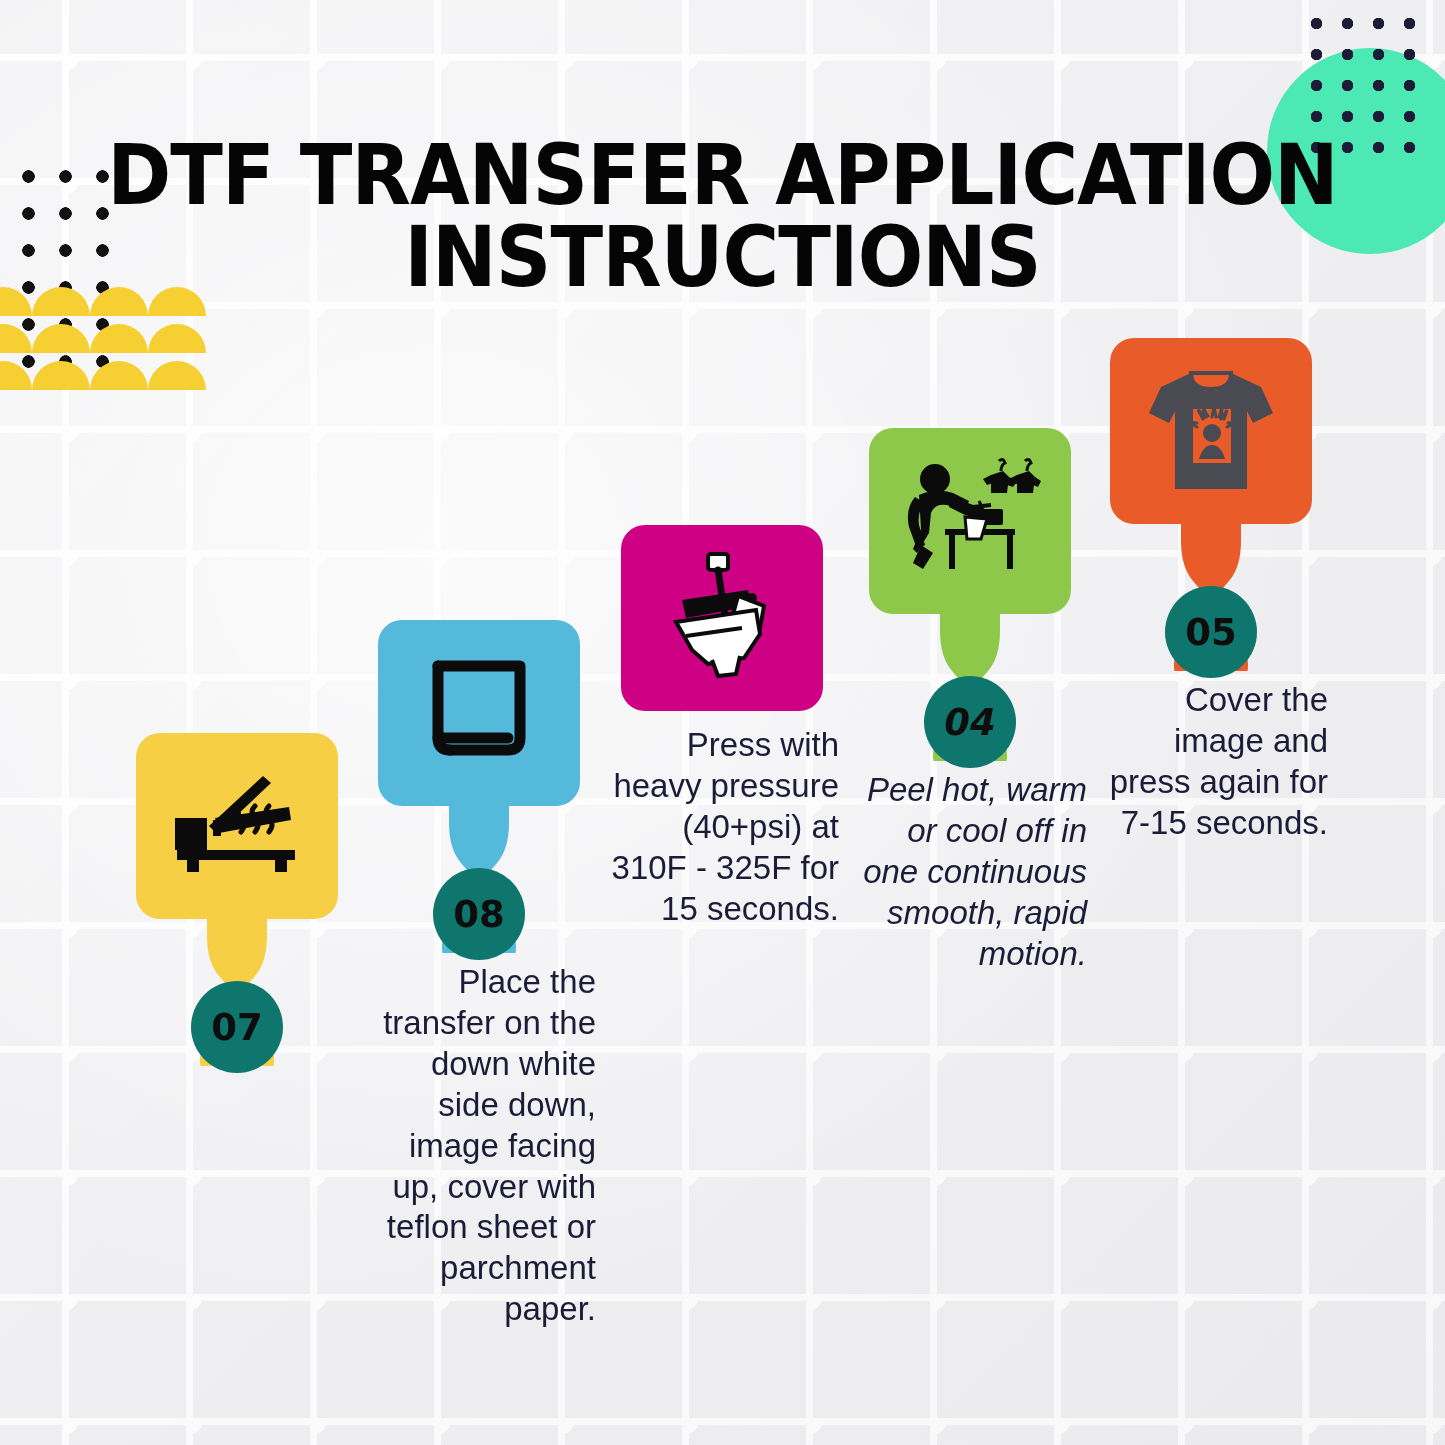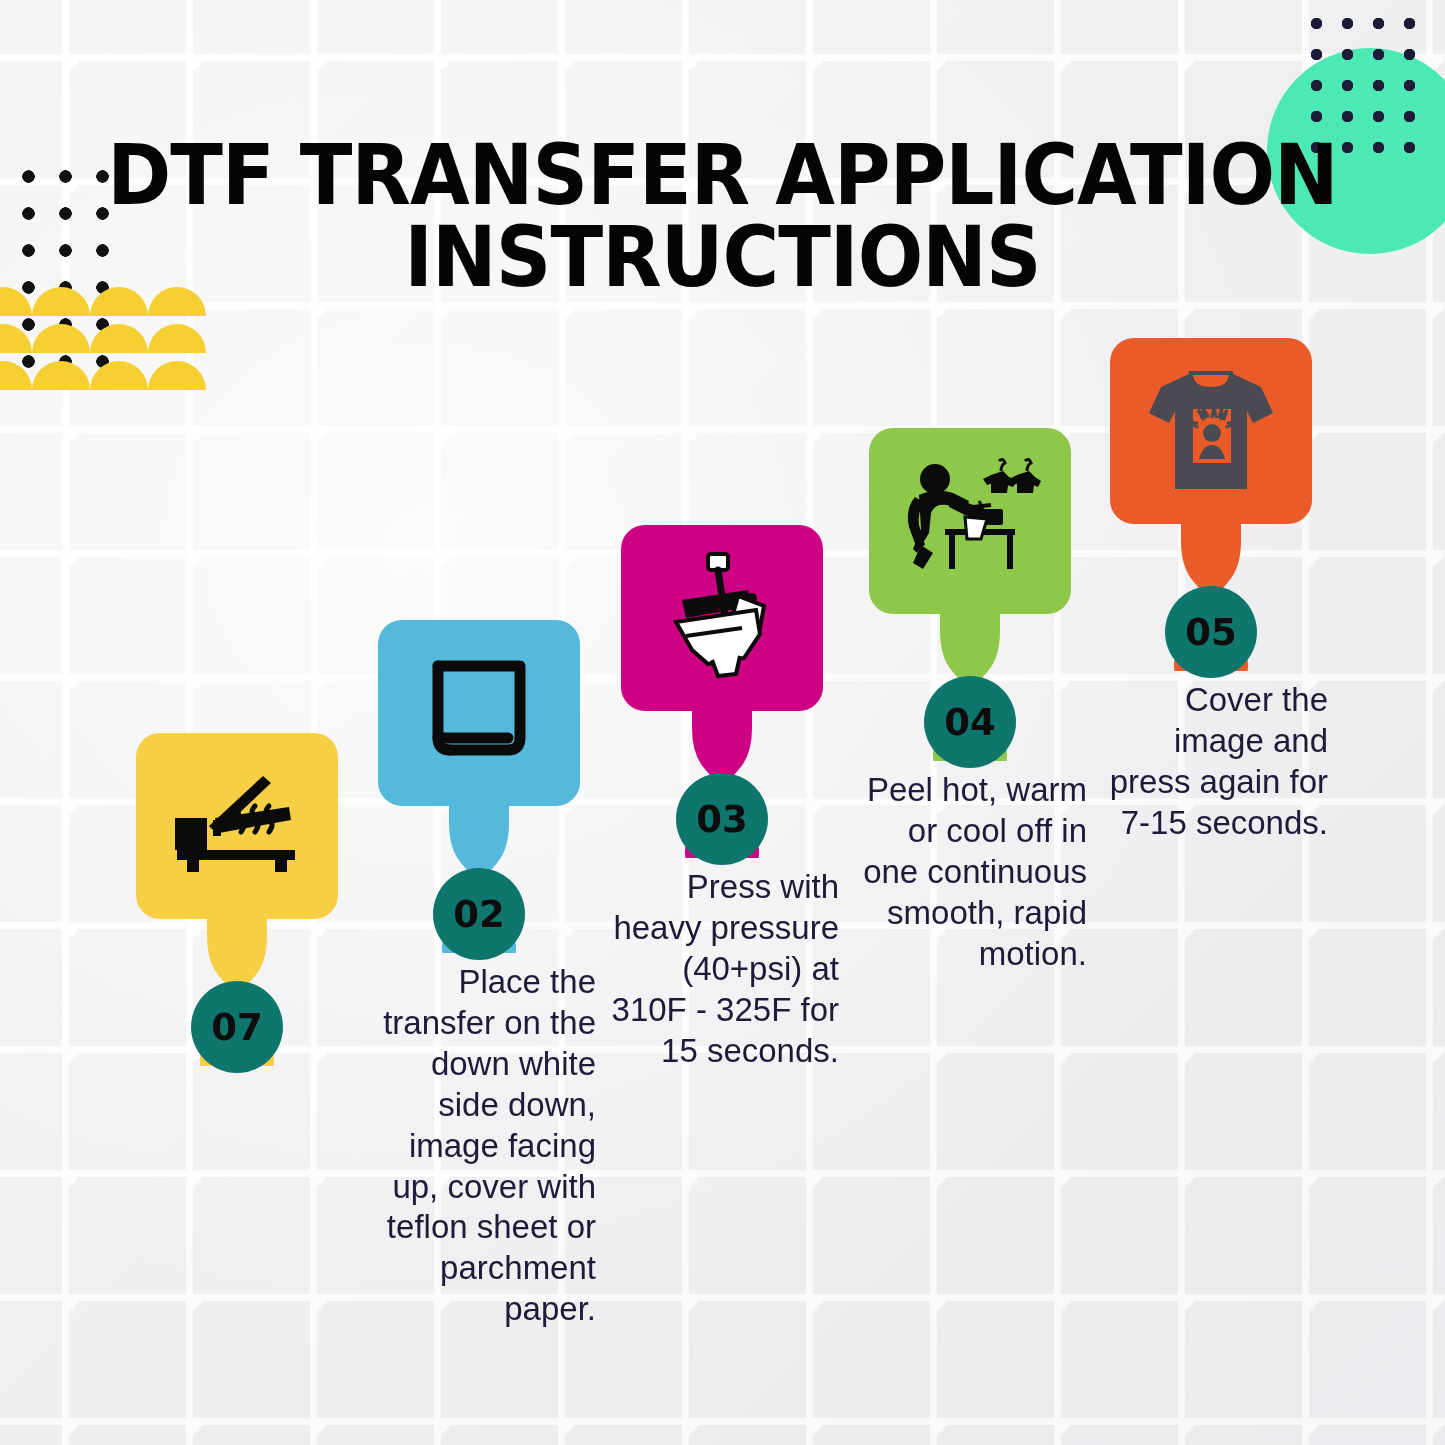--- a/index.html
+++ b/index.html
@@ -105,21 +105,21 @@
     font-size:33px;
     line-height:1.24;
     font-weight:400;
     color:#1C1B38;
     padding:0 8px;
   }
 
   #step-1{ left:112px; top:733px; }
   #step-2{ left:354px; top:620px; }
   #step-3{ left:597px; top:525px; }
-  #step-4{ left:845px; top:428px; }
+  #step-4{ left:845px; top:428px;font-style:italic; }
   #step-5{ left:1086px; top:338px; }
 </style>
 </head>
 <body>
 
 <div id="bg-pattern"></div>
 <div id="bg-diamonds"></div>
 <div id="bg-sheen"></div>
 
 <div class="deco" id="deco-teal-circle"></div>
@@ -189,47 +189,41 @@
             <path d="M18 12 L18 84 L88 84"></path>
             <path d="M30 96 Q18 96 18 84"></path>
           </g>
         </svg>
       </span>
     </div>
     <div class="connector">
       <svg width="250" height="150" viewBox="0 0 250 150">
         <path d="M95 0 L155 0 L155 20 Q155 46 143 60 Q118 88 118 108 a37 37 0 1 0 14 0 Q132 88 107 60 Q95 46 95 20 Z" fill="#55B9DC"></path>
       </svg>
-      <div class="num-circle">02</div>
+      <div class="num-circle">08</div>
     </div>
     <div class="caption">Place the transfer on the down white side down, image facing up, cover with teflon sheet or parchment paper.</div>
   </div>
 
   <div class="step" id="step-3">
     <div class="card" style="background:#CE0084">
       <span>
         <svg width="140" height="140" viewBox="0 0 140 140">
           <g>
             <rect x="56" y="6" width="20" height="16" rx="3" fill="#fff" stroke="#0b0b0b" stroke-width="4"></rect>
             <path d="M66 22 L74 74" stroke="#0b0b0b" stroke-width="7" stroke-linecap="round"></path>
             <path d="M30 52 L96 42 L100 58 L34 70 Z" fill="#0b0b0b"></path>
             <path d="M86 48 L112 58 L108 80 L80 70 Z" fill="#fff" stroke="#0b0b0b" stroke-width="4"></path>
             <path d="M24 74 L104 62 L108 86 L92 110 L56 116 L40 102 Z" fill="#fff" stroke="#0b0b0b" stroke-width="4"></path>
             <path d="M34 88 L90 80" stroke="#0b0b0b" stroke-width="4"></path>
             <path d="M60 112 L66 128 L84 126 L88 108" fill="#fff" stroke="#0b0b0b" stroke-width="4"></path>
             <circle cx="100" cy="50" r="5" fill="#0b0b0b"></circle>
           </g>
         </svg>
       </span>
-    </div>
-    <div class="connector">
-      <svg width="250" height="150" viewBox="0 0 250 150">
-        <path d="M95 0 L155 0 L155 20 Q155 46 143 60 Q118 88 118 108 a37 37 0 1 0 14 0 Q132 88 107 60 Q95 46 95 20 Z" fill="#CE0084"></path>
-      </svg>
-      <div class="num-circle">03</div>
     </div>
     <div class="caption">Press with heavy pressure (40+psi) at 310F - 325F for 15 seconds.</div>
   </div>
 
   <div class="step" id="step-4">
     <div class="card" style="background:#8DC84B">
       <span>
         <svg width="150" height="128" viewBox="0 0 150 128">
           <g fill="#0b0b0b">
             <circle cx="40" cy="22" r="15"></circle>

